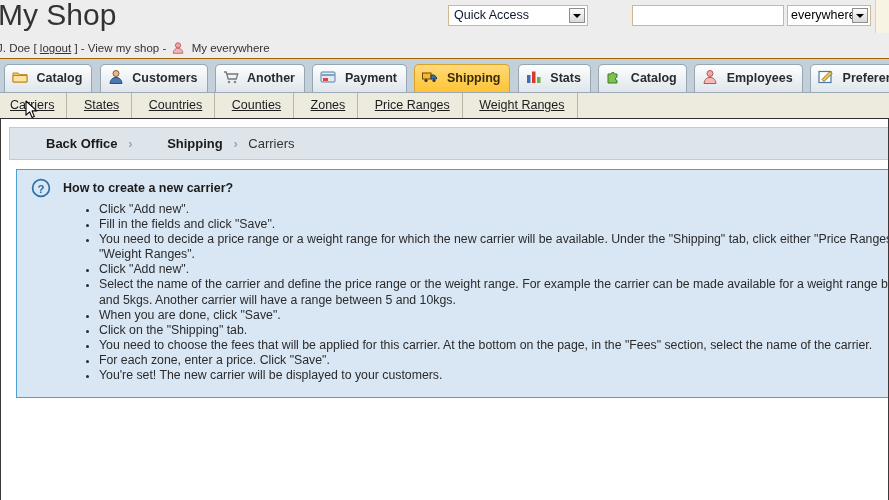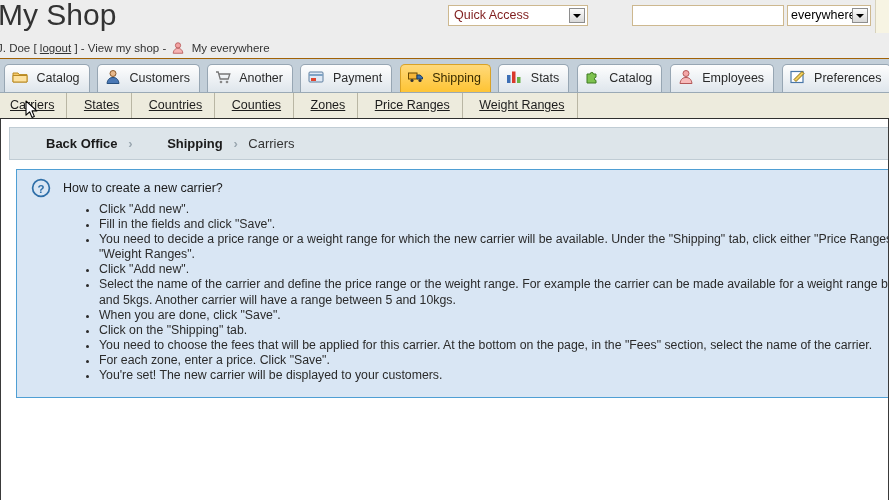--- a/index.html
+++ b/index.html
@@ -54,21 +54,21 @@
     left: 448px; top: 5px;
     width: 140px; height: 21px;
     border: 1px solid #cdb88f;
     background: #ffffff;
     box-sizing: border-box;
   }
   .qa-label {
     position: absolute;
     left: 5px; top: 2px;
     font-size: 12.5px;
-    color: #7f1d1d;
+    color: #0f172a;
     white-space: nowrap;
   }
   .sel-arrow {
     position: absolute;
     right: 2px; top: 2px;
     width: 16px; height: 15px;
     background: linear-gradient(#fbfbfb, #d9d9d9);
     border: 1px solid #8d8d8d;
     box-sizing: border-box;
   }
@@ -132,21 +132,21 @@
     height: 45px;
     margin-top: 5px;
     margin-right: 3px;
     padding: 0 9px 0 7px;
     background: linear-gradient(#fefefe, #dfe6ec 60%, #cfd9e2);
     border: 1px solid #97a6b3;
     border-bottom: none;
     border-radius: 5px 5px 0 0;
     box-sizing: border-box;
     font-size: 12.5px;
-    font-weight: normal;
+    font-weight: bold;
     color: #2b2b2b;
     line-height: 27px;
     vertical-align: bottom;
   }
   .tab.active {
     background: linear-gradient(#ffd97a, #fec63b 55%, #fdbf2b);
     border-color: #d9a227;
     color: #3a2c00;
   }
   .tab .ico {
@@ -217,21 +217,21 @@
     height: 229px;
     background: #d9e6f4;
     border: 1px solid #4f9fd4;
     box-sizing: border-box;
     overflow: hidden;
   }
   .help-title {
     position: absolute;
     left: 46px; top: 11px;
     font-size: 12.5px;
-    font-weight: normal;
+    font-weight: bold;
     color: #1c1c1c;
     white-space: nowrap;
   }
   .help-qicon {
     position: absolute;
     left: 14px; top: 8px;
     width: 20px; height: 20px;
   }
   .help-list {
     position: absolute;

